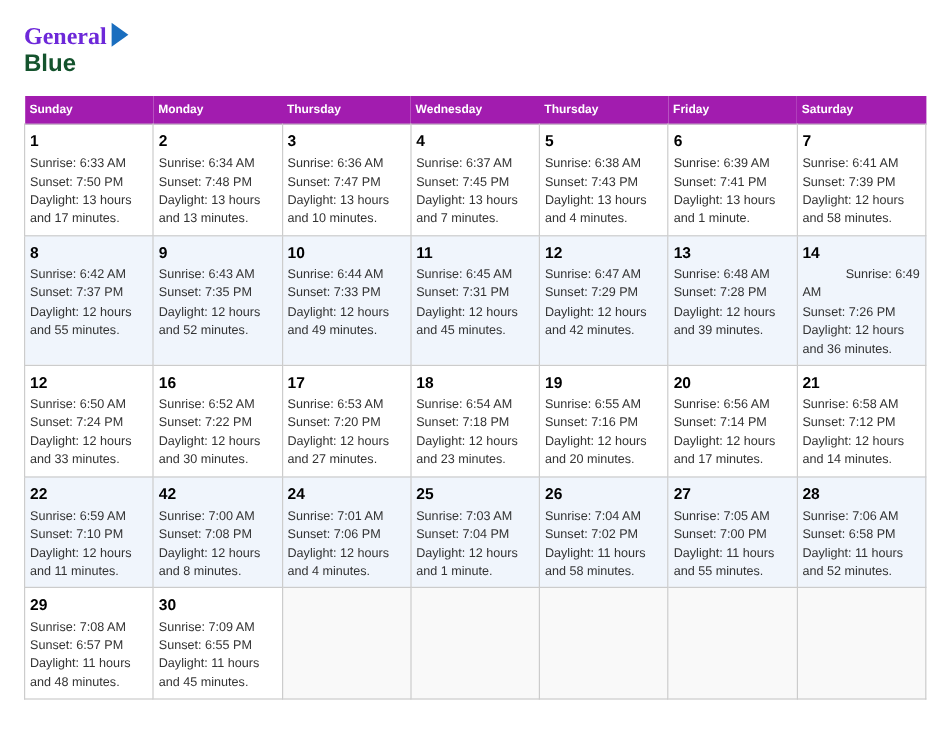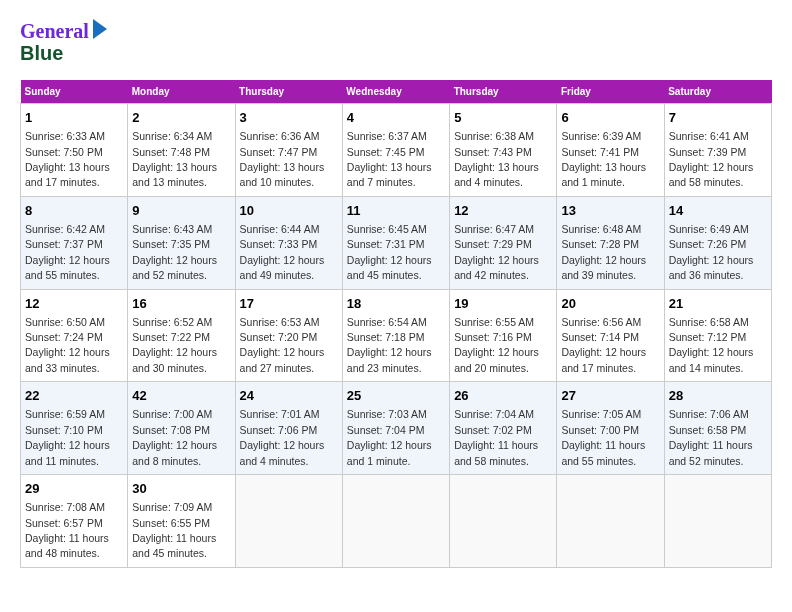--- a/index.html
+++ b/index.html
@@ -164,21 +164,21 @@
 Daylight: 12 hours
 and 45 minutes.</span></td>
         <td><span class="day-num">12</span><span class="day-info" style="white-space: pre-line;">Sunrise: 6:47 AM
 Sunset: 7:29 PM
 Daylight: 12 hours
 and 42 minutes.</span></td>
         <td><span class="day-num">13</span><span class="day-info" style="white-space: pre-line;">Sunrise: 6:48 AM
 Sunset: 7:28 PM
 Daylight: 12 hours
 and 39 minutes.</span></td>
-        <td><span class="day-num">14</span><span class="day-info" style="white-space: pre-line;">Sunrise: 6:49 AM
+        <td><span class="day-num">14</span><span class="day-info" style="white-space: pre-line; margin-left: 36px;">Sunrise: 6:49 AM
 Sunset: 7:26 PM
 Daylight: 12 hours
 and 36 minutes.</span></td>
       </tr>
       <tr>
         <td><span class="day-num">12</span><span class="day-info" style="white-space: pre-line;">Sunrise: 6:50 AM
 Sunset: 7:24 PM
 Daylight: 12 hours
 and 33 minutes.</span></td>
         <td><span class="day-num">16</span><span class="day-info" style="white-space: pre-line; margin-top: 40px;">Sunrise: 6:52 AM

